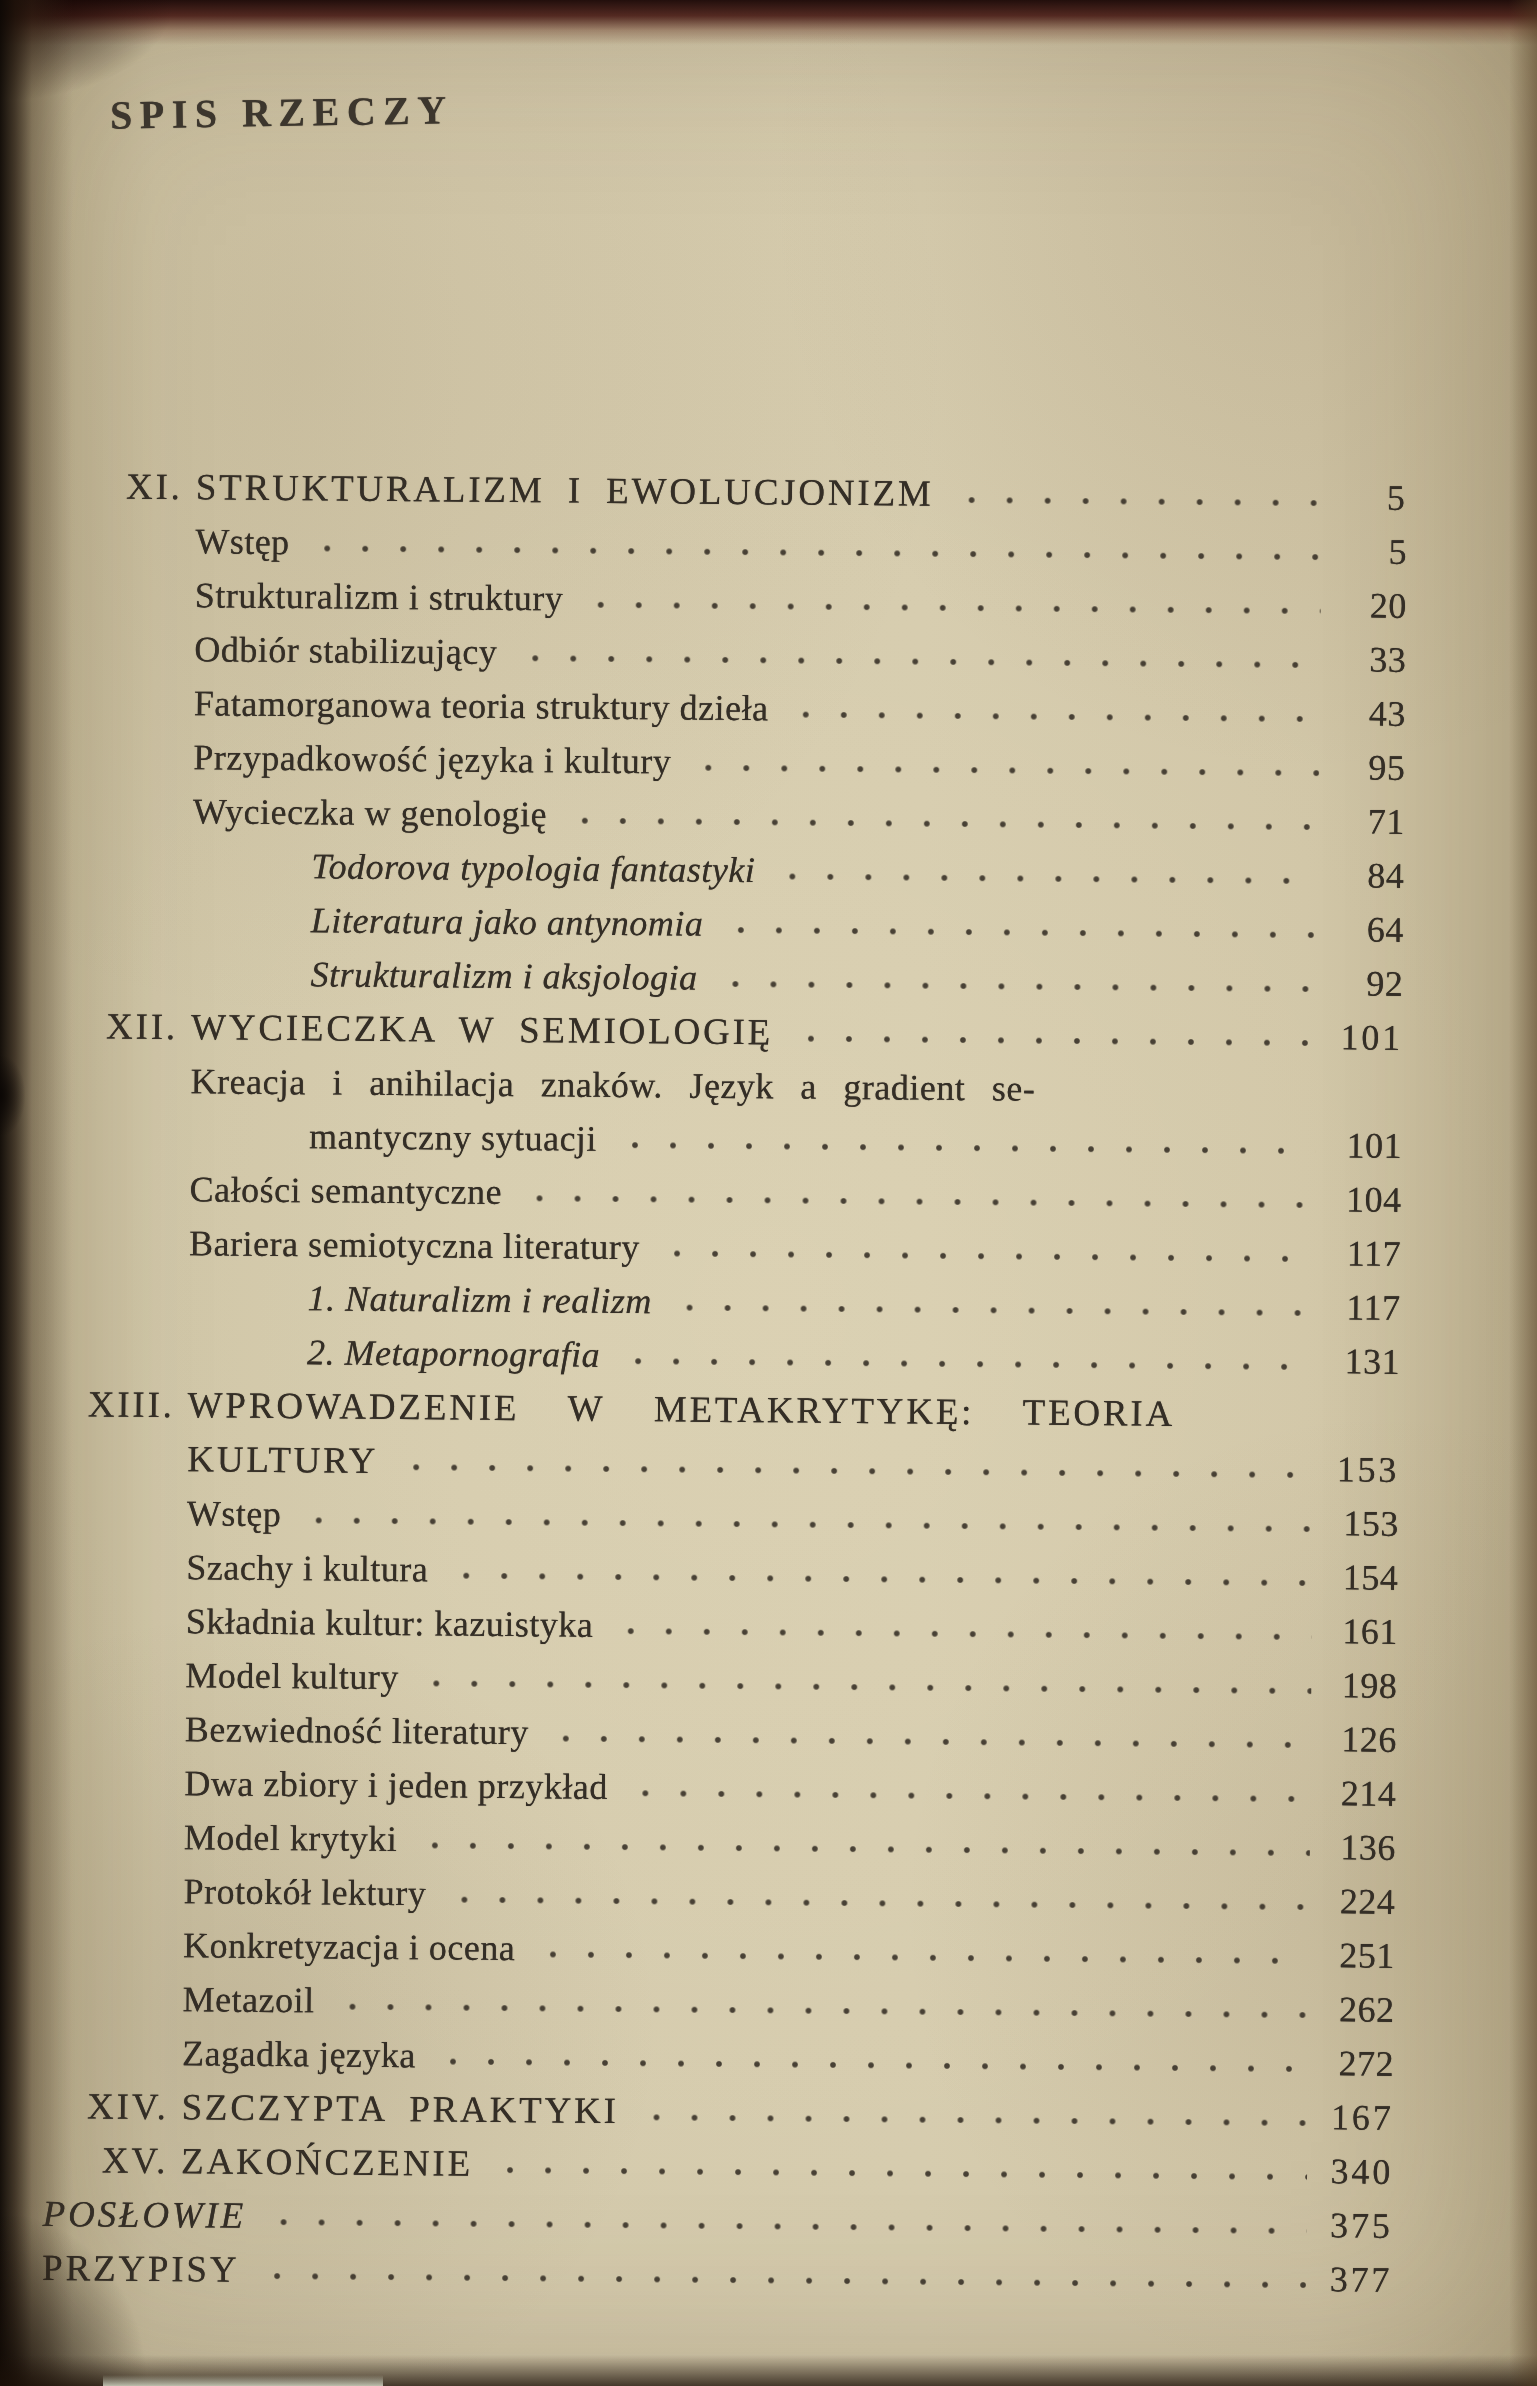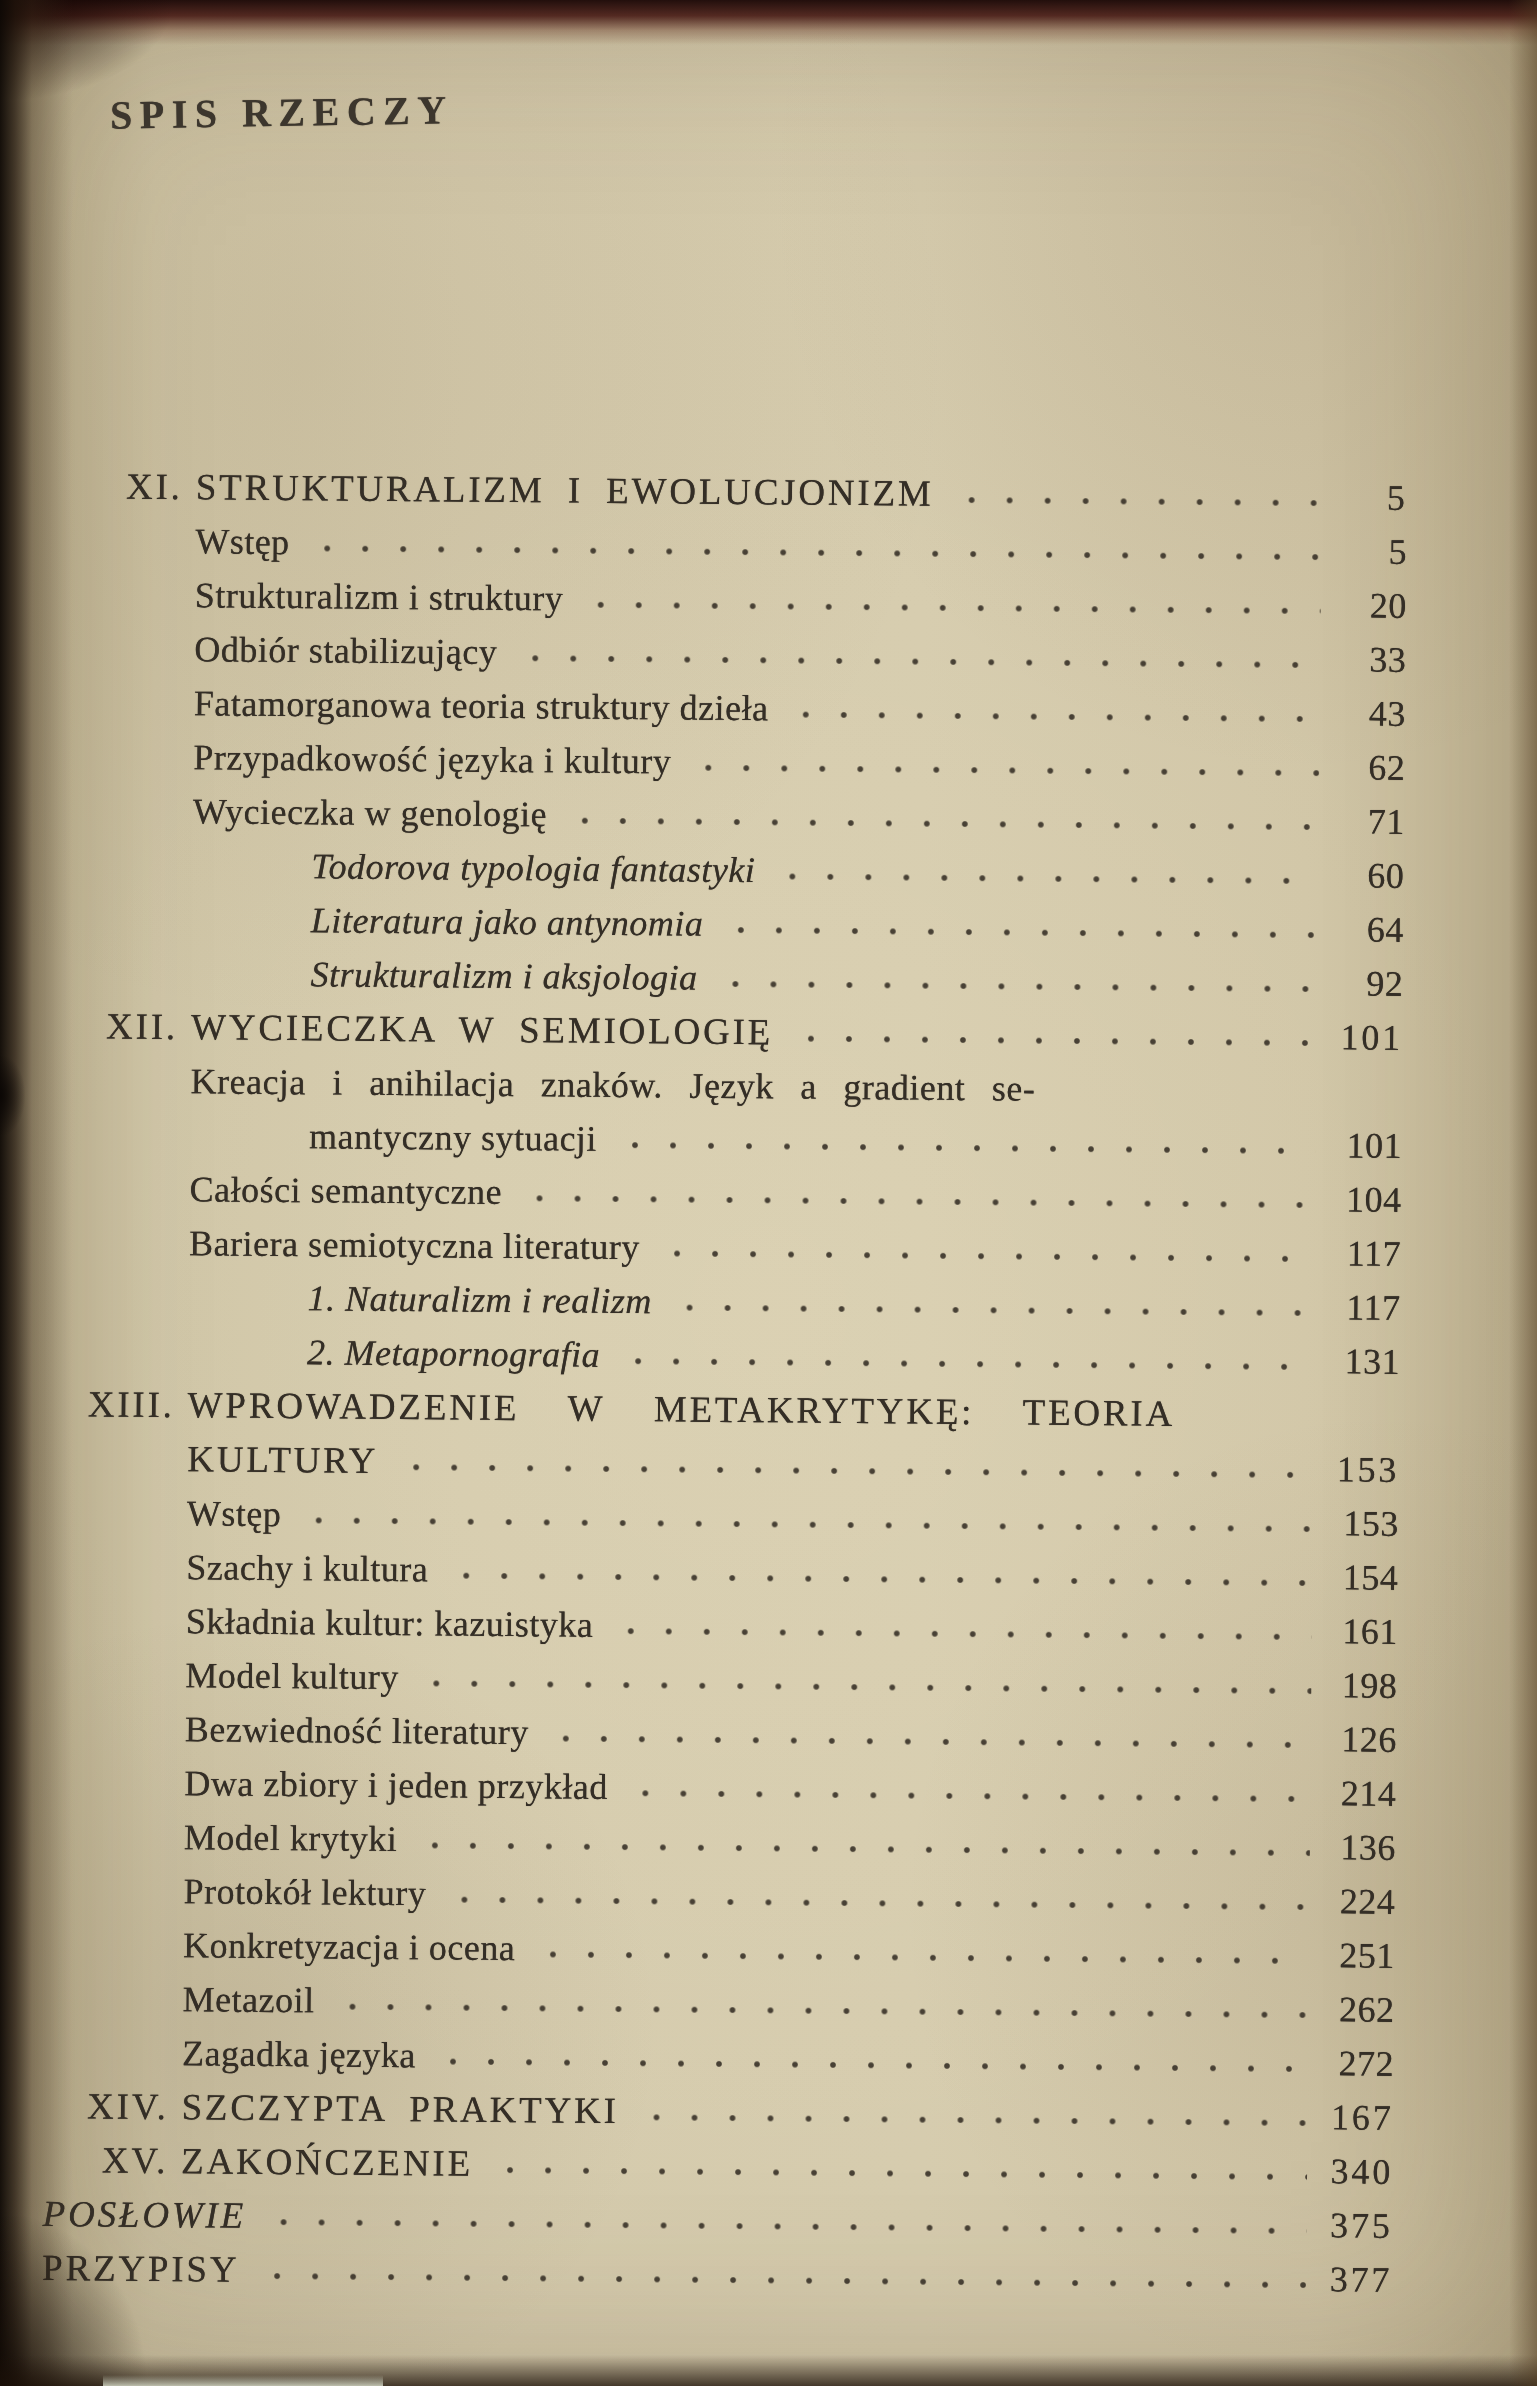--- a/index.html
+++ b/index.html
@@ -108,33 +108,33 @@
       <div class="toc-row lvl-section">
     <span class="num"></span>
     <span class="label">Fatamorganowa teoria struktury dzieła</span>
     <span class="dots"></span>
     <span class="pagenum">43</span>
   </div>
       <div class="toc-row lvl-section">
     <span class="num"></span>
     <span class="label">Przypadkowość języka i kultury</span>
     <span class="dots"></span>
-    <span class="pagenum">62</span>
+    <span class="pagenum">95</span>
   </div>
       <div class="toc-row lvl-section">
     <span class="num"></span>
     <span class="label">Wycieczka w genologię</span>
     <span class="dots"></span>
     <span class="pagenum">71</span>
   </div>
       <div class="toc-row lvl-subsection italic">
     <span class="num"></span>
     <span class="label">Todorova typologia fantastyki</span>
     <span class="dots"></span>
-    <span class="pagenum">60</span>
+    <span class="pagenum">84</span>
   </div>
       <div class="toc-row lvl-subsection italic">
     <span class="num"></span>
     <span class="label">Literatura jako antynomia</span>
     <span class="dots"></span>
     <span class="pagenum">64</span>
   </div>
       <div class="toc-row lvl-subsection italic">
     <span class="num"></span>
     <span class="label">Strukturalizm i aksjologia</span>

